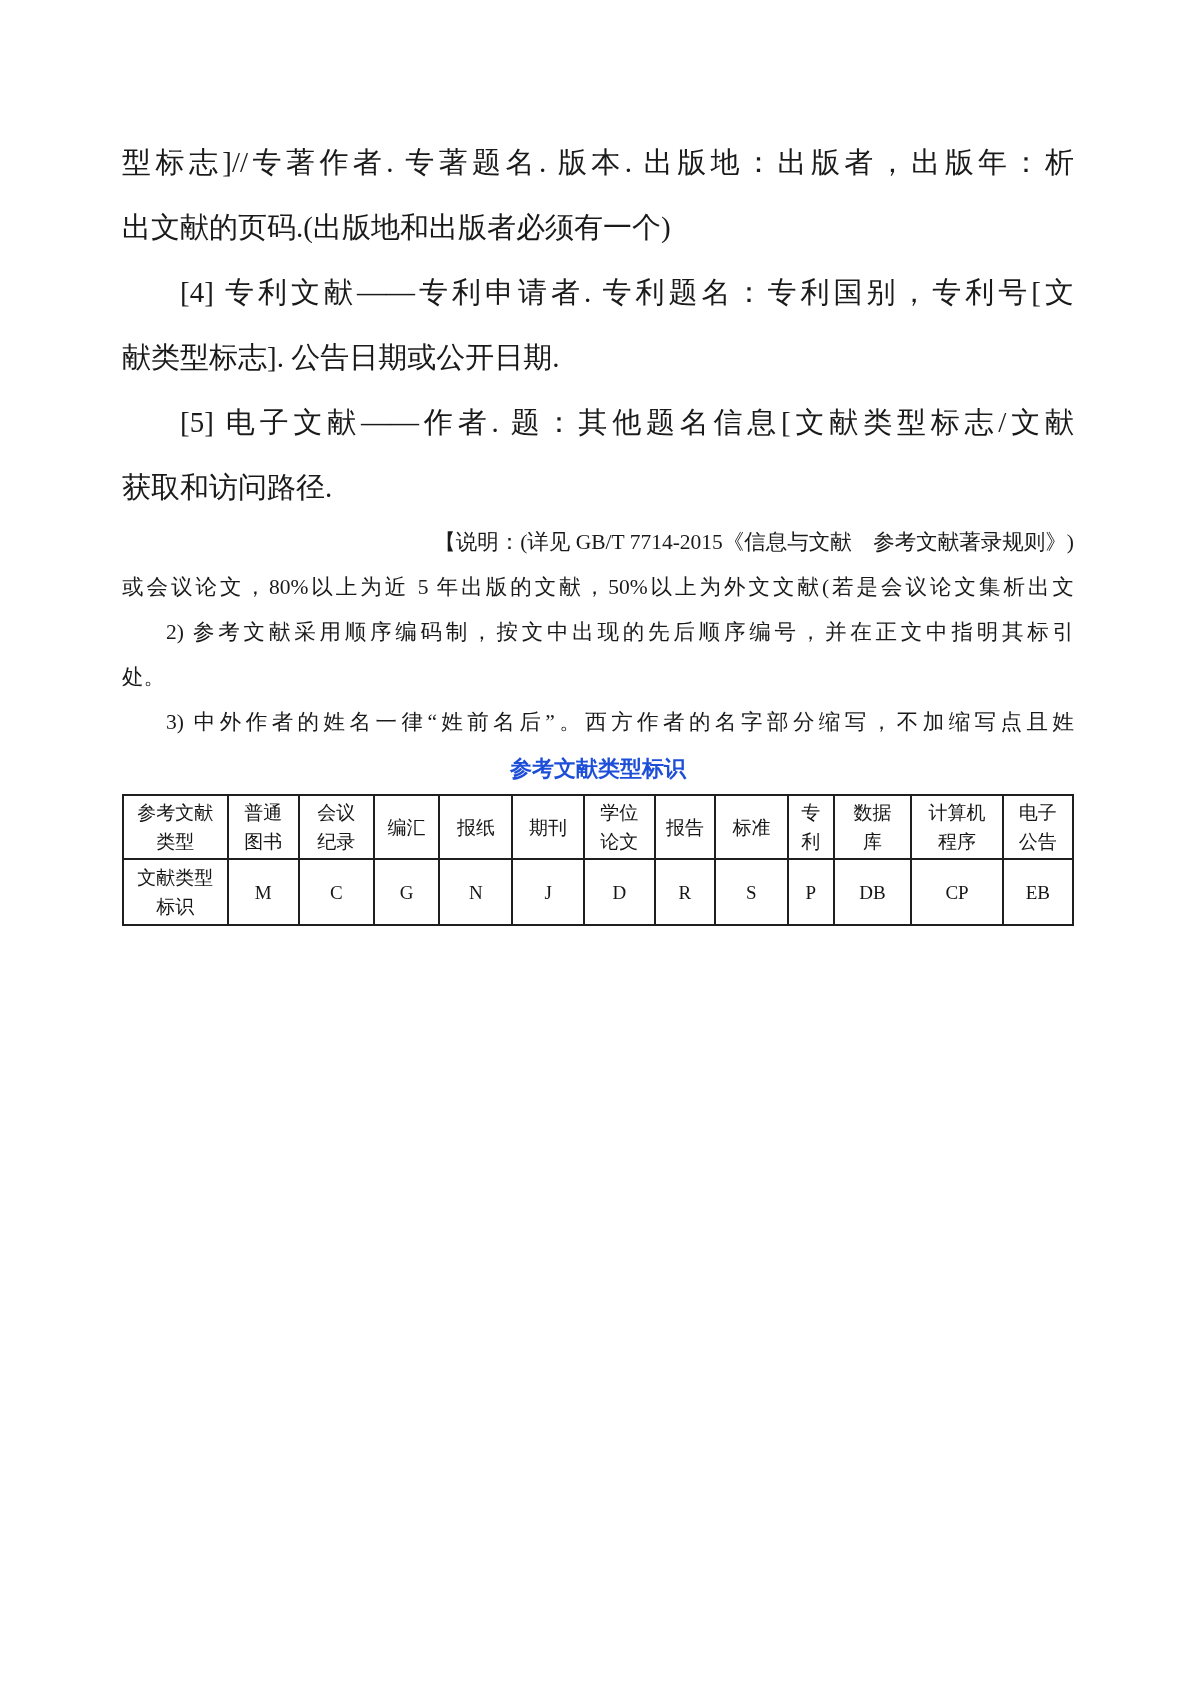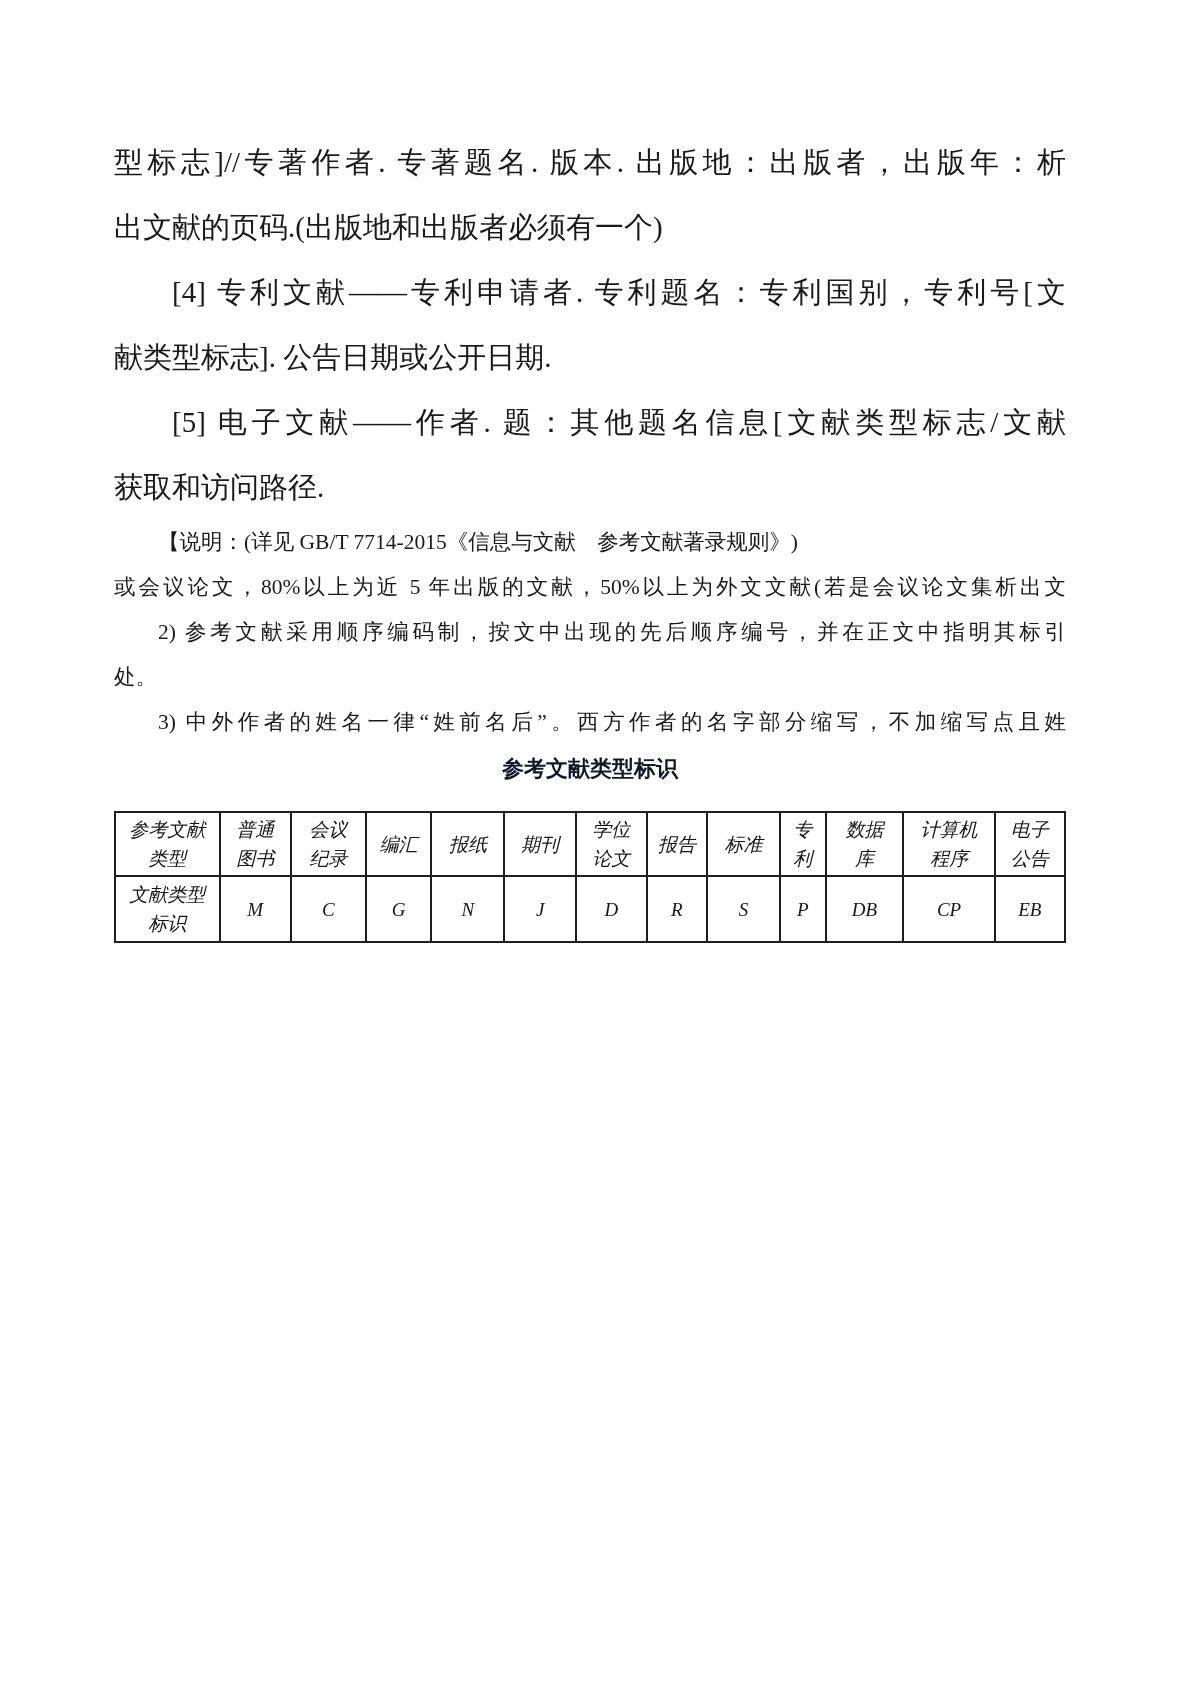--- a/index.html
+++ b/index.html
@@ -9,44 +9,43 @@
     width: 1191px;
     height: 1683px;
     margin: 0 auto;
     background: #ffffff;
     color: #1a1a1a;
     font-family: "Liberation Serif", "DejaVu Serif", serif;
     overflow: hidden;
   }
   .content {
     position: absolute;
-    left: 114px;
+    left: 122px;
     top: 130px;
     width: 952px;
   }
   .line { white-space: normal; }
   .lg { font-size: 29px; line-height: 65px; }
   .sm { font-size: 21.5px; line-height: 45px; }
   .just { text-align: justify; text-align-last: justify; }
   .ind-lg { text-indent: 58px; }
-  .ind-sm { text-indent: 44px; }
+  .ind-sm { text-indent: 44px; text-align: right; }
   .doc-title {
     margin-top: 4px;
     font-size: 22px;
     font-weight: bold;
     text-align: center;
     line-height: 40px;
-    color: #0f172a;
+    color: #1d4ed8;
   }
   table.ref-table {
-    margin-top: 22px;
+    margin-top: 5px;
     width: 100%;
     border-collapse: collapse;
     table-layout: fixed;
-    font-style: italic;
   }
   table.ref-table td {
     border: 2px solid #1f1f1f;
     text-align: center;
     vertical-align: middle;
     font-size: 19px;
     line-height: 29px;
     white-space: pre-line;
     padding: 2px 1px;
     color: #161616;

